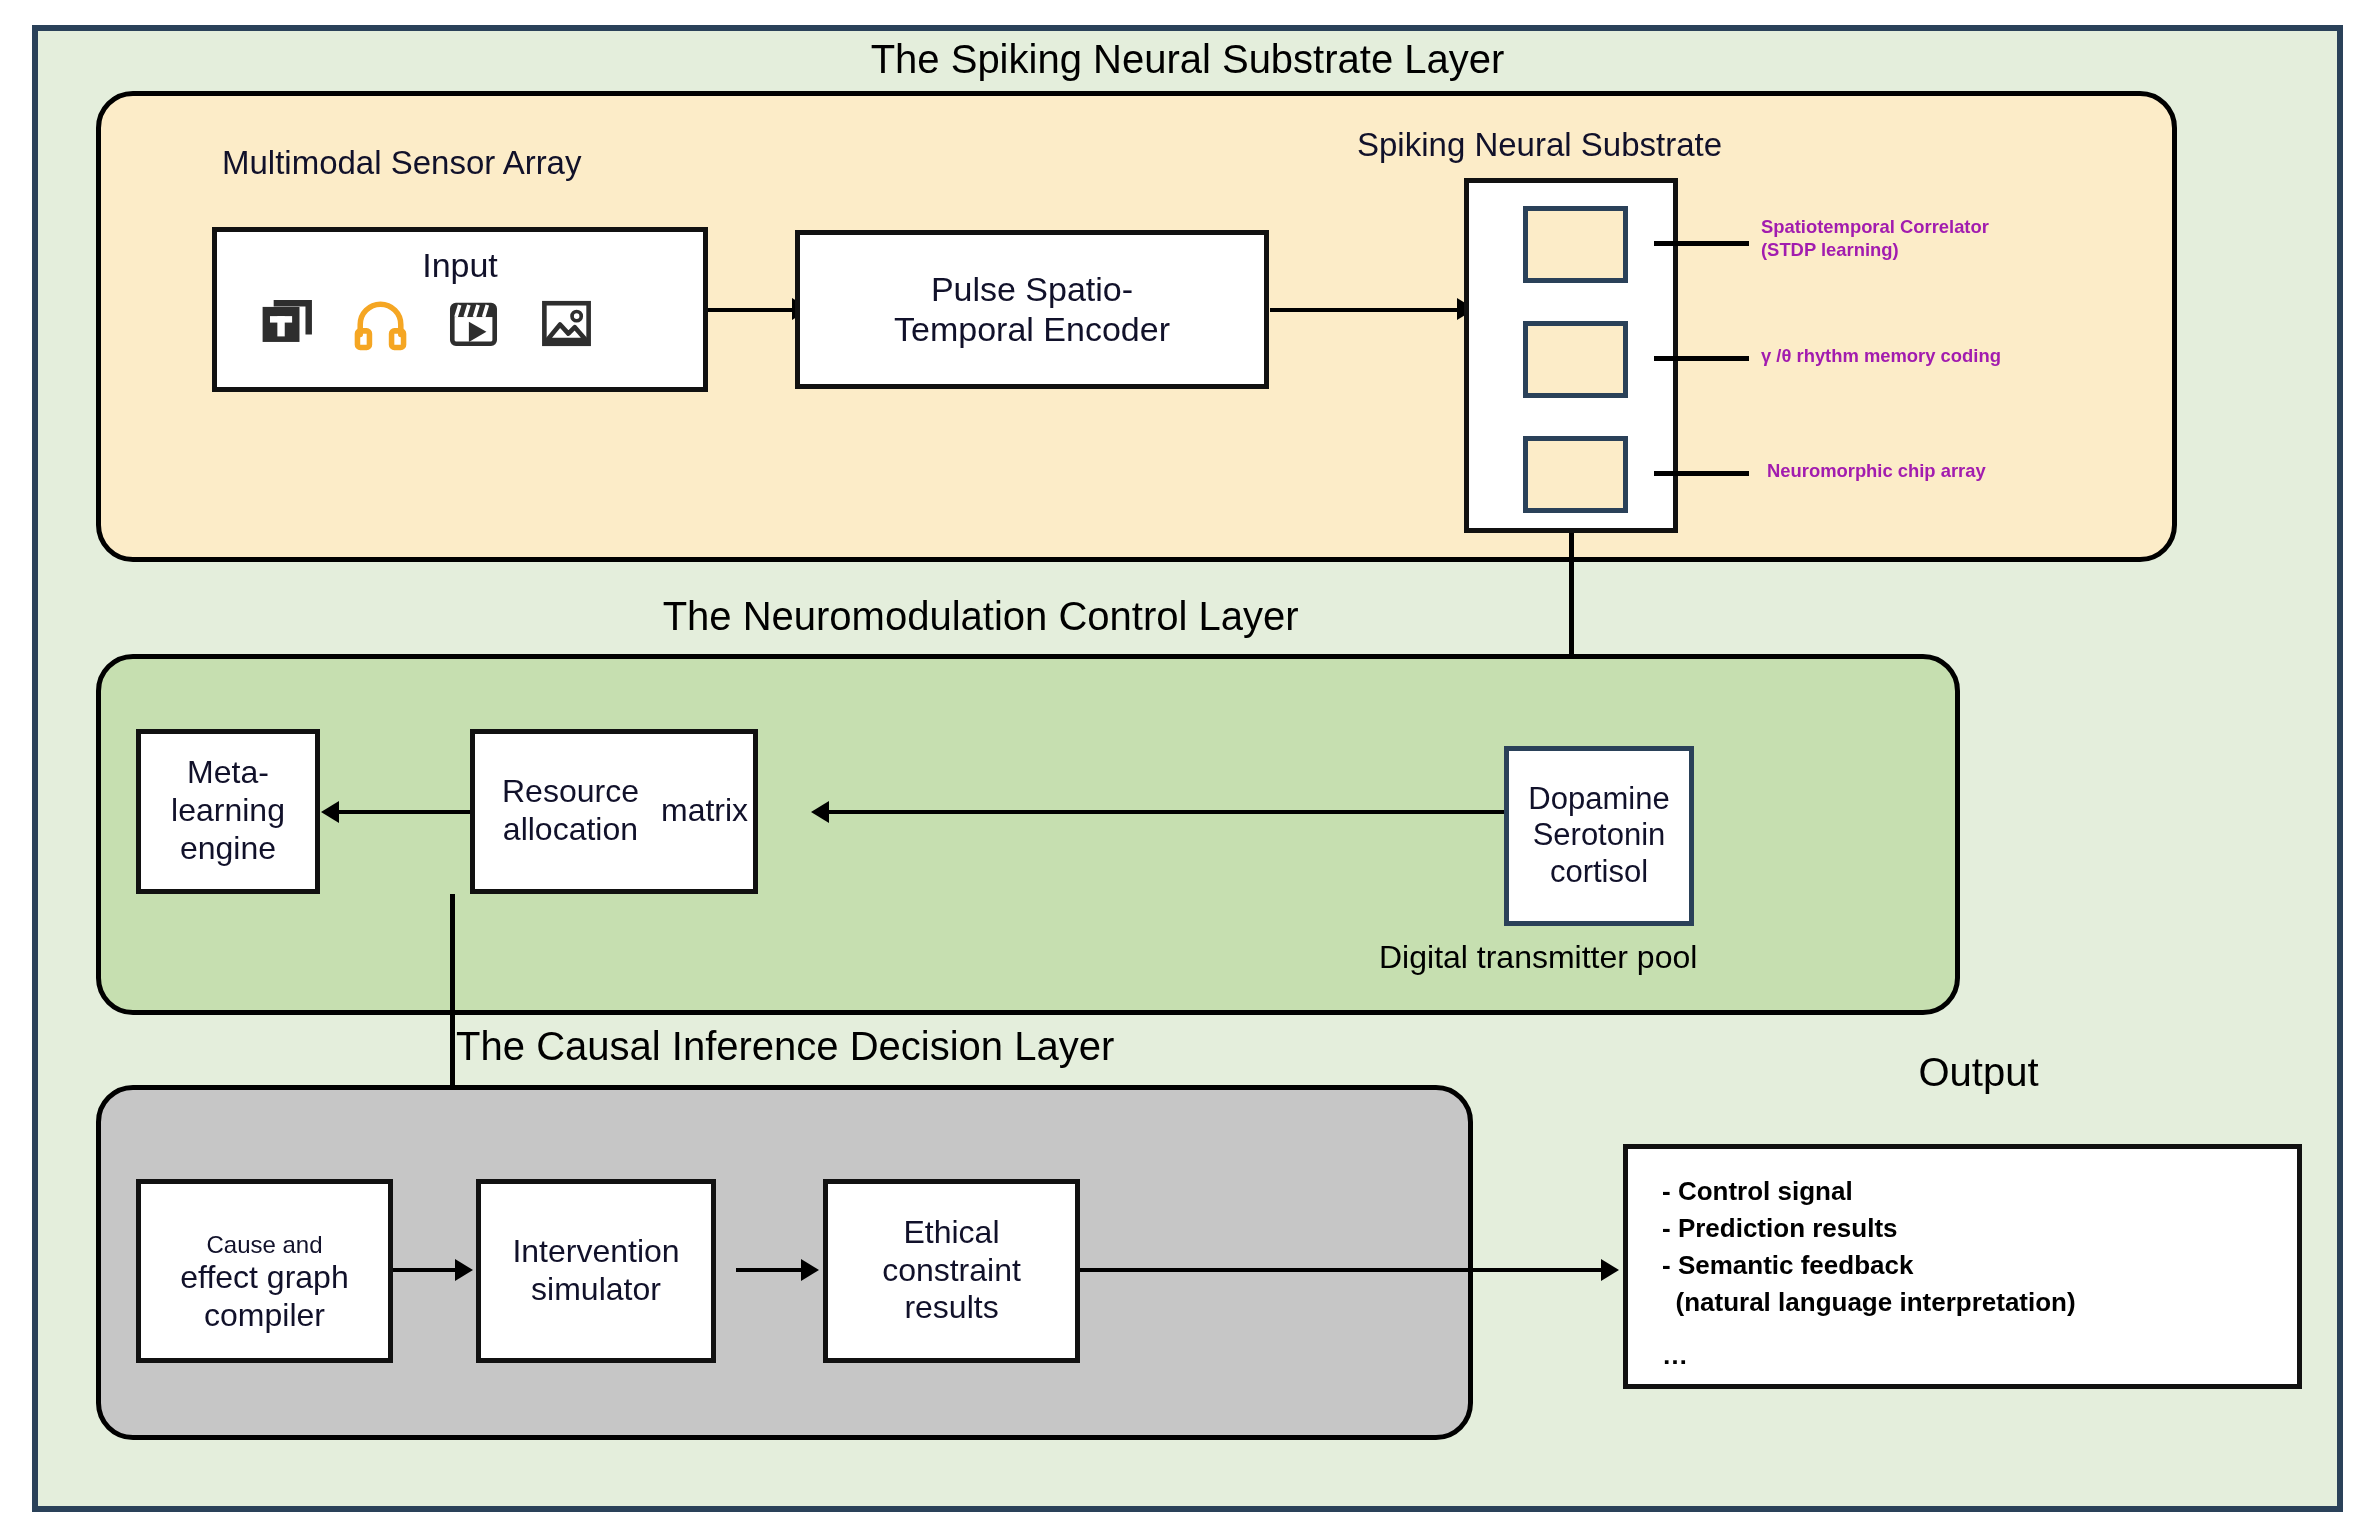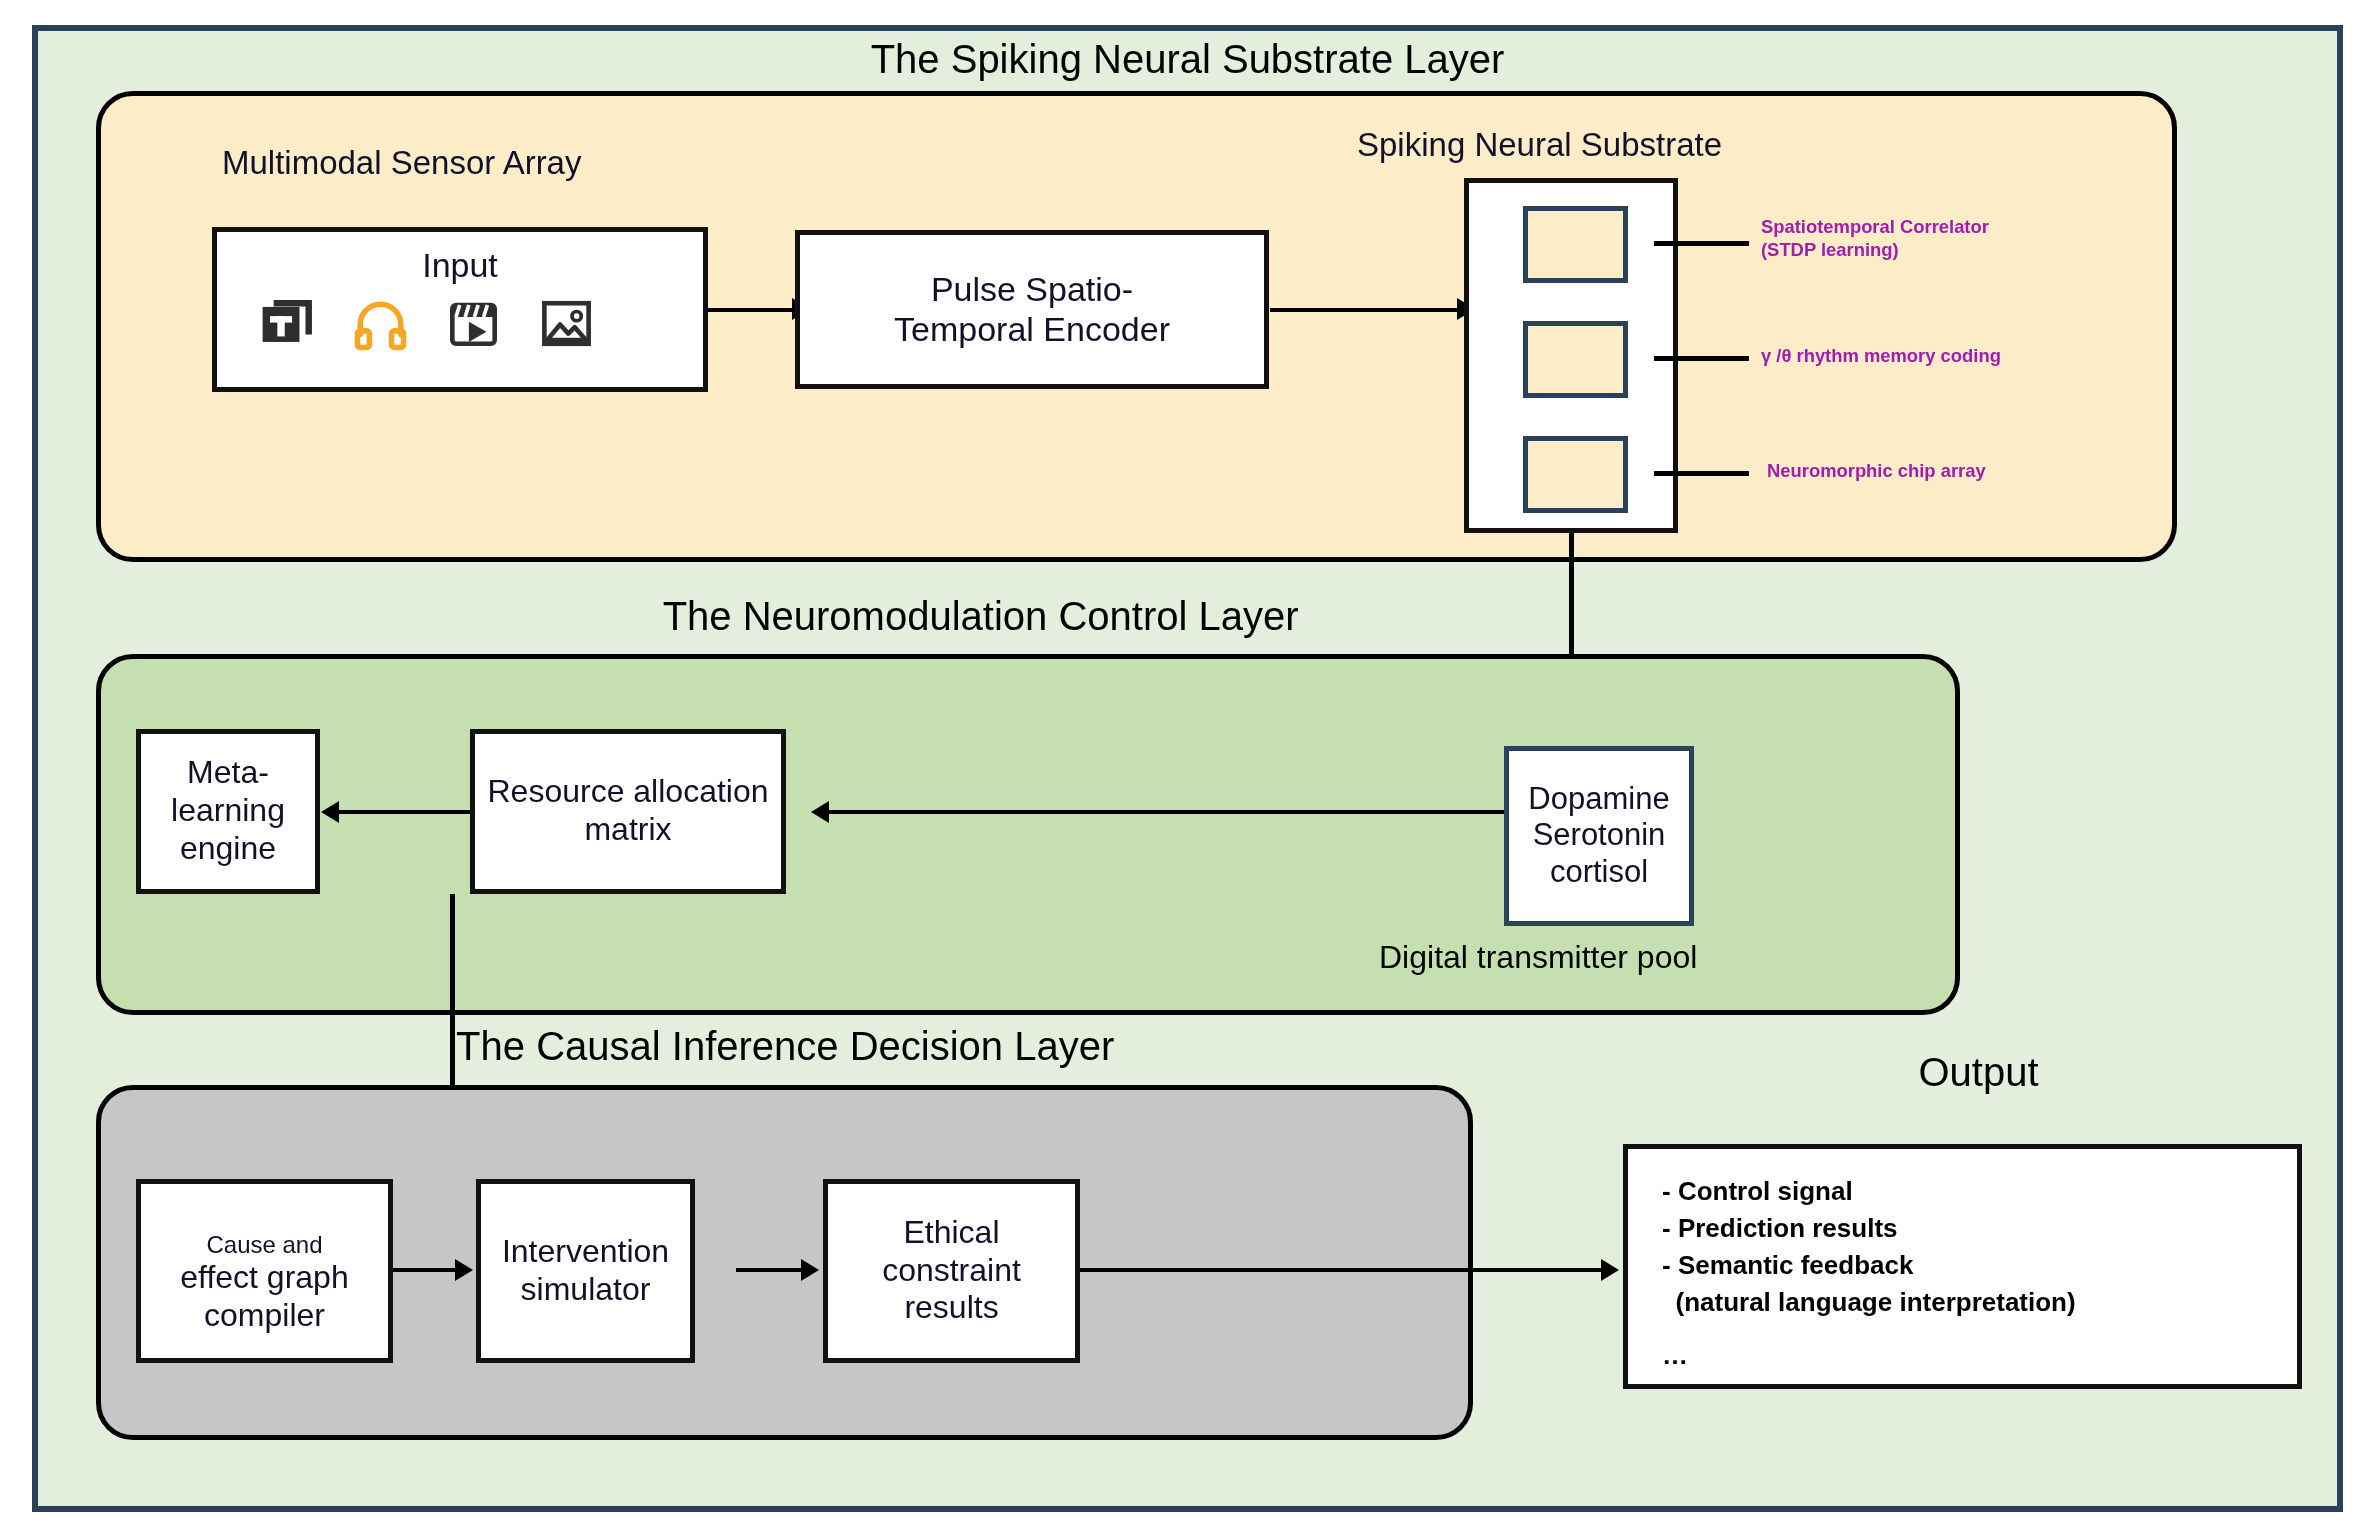--- a/index.html
+++ b/index.html
@@ -178,21 +178,21 @@
     </div>
 
     <div class="node" style="left:98px;top:698px;width:184px;height:165px;flex-direction:column;">
       <span style="font-size:32px;">Meta-learning</span>
       <span style="font-size:32px;">engine</span>
     </div>
 
     <div class="arrow-l" style="left:283px;top:770px;"></div>
     <div class="hline" style="left:300px;top:779px;width:132px;"></div>
 
-    <div class="node" style="left:432px;top:698px;width:316px;height:165px;flex-direction:column;">
+    <div class="node" style="left:432px;top:698px;width:288px;height:165px;flex-direction:row;">
       <span style="font-size:32px;">Resource allocation</span>
       <span style="font-size:32px;">matrix</span>
     </div>
 
     <div class="arrow-l" style="left:773px;top:770px;"></div>
     <div class="hline" style="left:790px;top:779px;width:676px;"></div>
 
     <div class="node navy-border" style="left:1466px;top:715px;width:190px;height:180px;flex-direction:column;">
       <span style="font-size:31px;">Dopamine</span>
       <span style="font-size:31px;">Serotonin</span>
@@ -211,21 +211,21 @@
 
     <div class="node" style="left:98px;top:1148px;width:257px;height:184px;flex-direction:column;">
       <span style="font-size:24px;margin-top:24px;">Cause and</span>
       <span style="font-size:32px;">effect graph</span>
       <span style="font-size:32px;">compiler</span>
     </div>
 
     <div class="hline" style="left:355px;top:1237px;width:64px;"></div>
     <div class="arrow-r" style="left:417px;top:1228px;"></div>
 
-    <div class="node" style="left:438px;top:1148px;width:219px;height:184px;flex-direction:column;">
+    <div class="node" style="left:438px;top:1148px;width:240px;height:184px;flex-direction:column;">
       <span style="font-size:32px;">Intervention</span>
       <span style="font-size:32px;">simulator</span>
     </div>
 
     <div class="hline" style="left:698px;top:1237px;width:67px;"></div>
     <div class="arrow-r" style="left:763px;top:1228px;"></div>
 
     <div class="node" style="left:785px;top:1148px;width:257px;height:184px;flex-direction:column;">
       <span style="font-size:32px;">Ethical</span>
       <span style="font-size:32px;">constraint</span>

